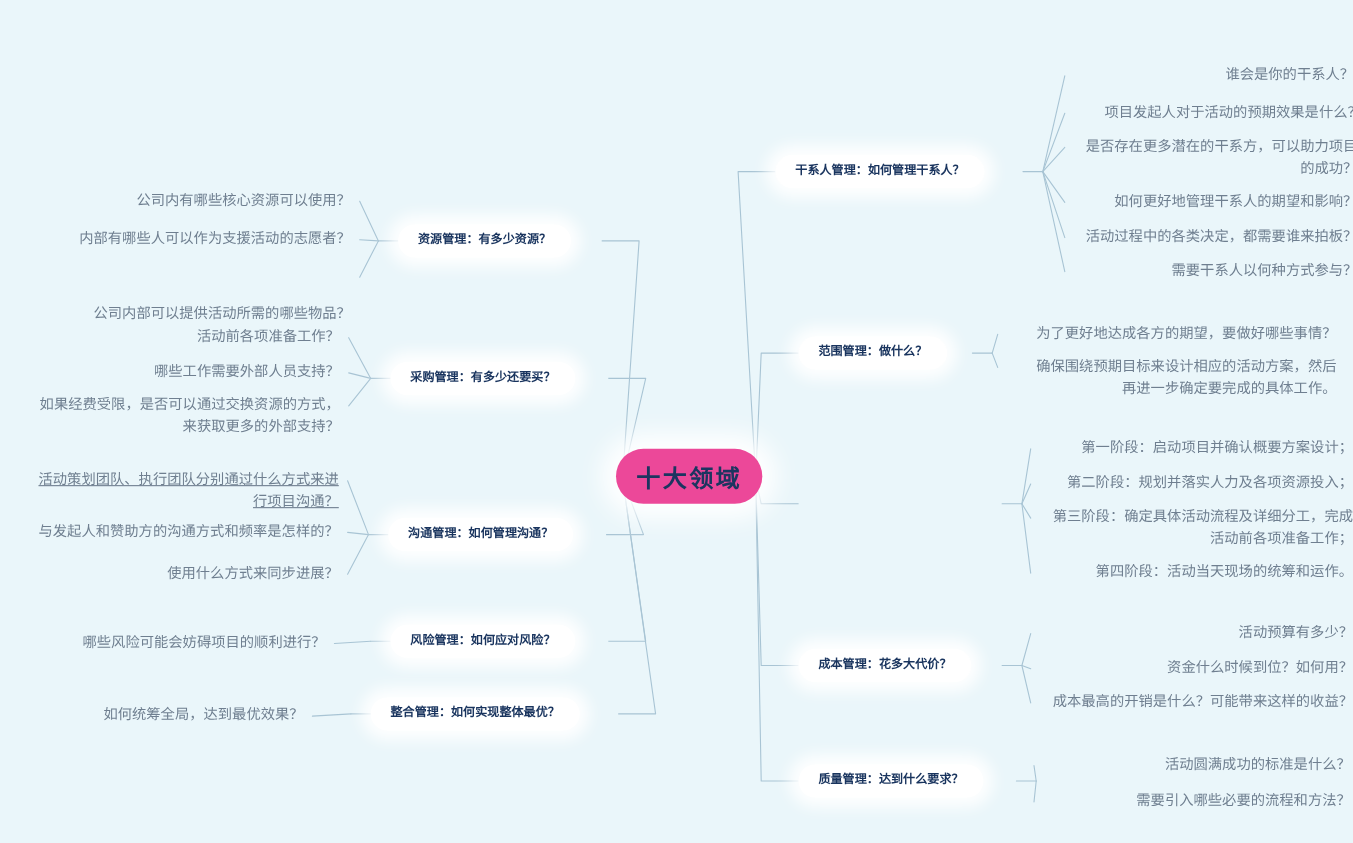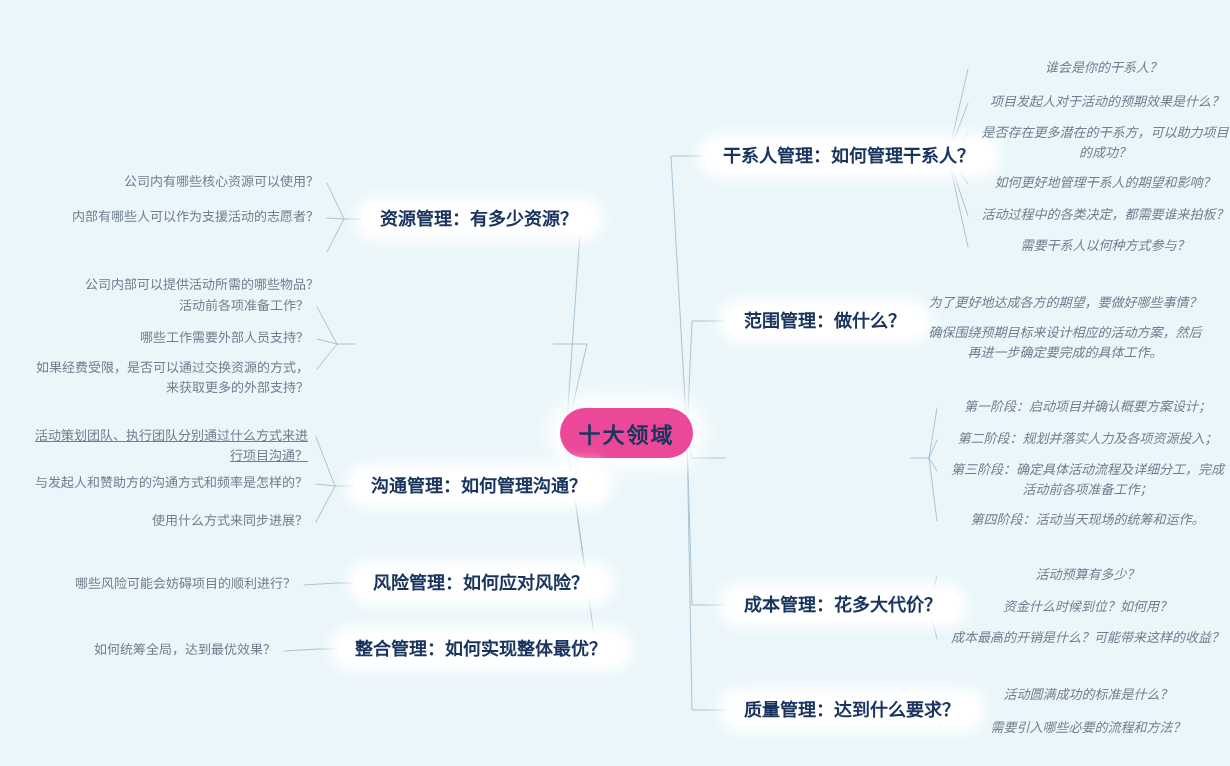--- a/index.html
+++ b/index.html
@@ -50,39 +50,39 @@
   }
 
   
   .branch {
     display: flex;
     align-items: center;
     justify-content: center;
     background: #ffffff;
     border-radius: 22px;
     color: #19345e;
-    font-size: 18px;
+    font-size: 11px;
     font-weight: 700;
     line-height: 1.25;
     white-space: nowrap;
     padding: 0 18px;
     height: 30px;
     box-shadow: 0 0 14px 9px rgba(255,255,255,0.92);
   }
 
   
   .leaf {
     position: absolute;
     z-index: 2;
     color: #6f7f90;
     font-size: 13px;
     line-height: 1.5;
     white-space: pre-line;
   }
-  .leaf.right { text-align: center; font-style: italic; }
+  .leaf.right { text-align: right; }
   .leaf.left  { text-align: right; }
 </style>
 </head>
 <body>
 
 <div id="mindmap">
   <svg id="edges" viewBox="0 0 1230 766" width="1230" height="766" xmlns="http://www.w3.org/2000/svg">
       <polyline points="687,435 671,156 705,156" fill="none" stroke="#a8c4d4" stroke-width="1" stroke-linejoin="round"></polyline>
       <line x1="930" y1="156" x2="948" y2="156" stroke="#a8c4d4" stroke-width="1" stroke-linecap="round"></line>
       <line x1="948" y1="156" x2="968" y2="69" stroke="#a8c4d4" stroke-width="1" stroke-linecap="round"></line>
@@ -174,20 +174,23 @@
   <div class="leaf right" style="left:948px; top:685px; width:280px;">活动圆满成功的标准是什么？</div>
   <div class="leaf right" style="left:948px; top:718px; width:280px;">需要引入哪些必要的流程和方法？</div>
 
   <div class="node branch" id="br-resource" style="left:362px; top:204px;">
     <span>资源管理：有多少资源？</span>
   </div>
   <div class="leaf left" style="left:20px; top:172px; width:299px;">公司内有哪些核心资源可以使用？</div>
   <div class="leaf left" style="left:20px; top:207px; width:299px;">内部有哪些人可以作为支援活动的志愿者？</div>
   <div class="leaf left" style="left:20px; top:243px; width:299px;margin-top:32px;">公司内部可以提供活动所需的哪些物品？</div>
 
+  <div class="node branch" id="br-procurement" style="left:355px; top:329px;">
+    <span>采购管理：有多少还要买？</span>
+  </div>
   <div class="leaf left" style="left:10px; top:296px; width:299px;">活动前各项准备工作？</div>
   <div class="leaf left" style="left:10px; top:328px; width:299px;">哪些工作需要外部人员支持？</div>
   <div class="leaf left" style="left:10px; top:358px; width:299px;">如果经费受限，是否可以通过交换资源的方式，
 来获取更多的外部支持？</div>
 
   <div class="node branch" id="br-communication" style="left:353px; top:471px;">
     <span>沟通管理：如何管理沟通？</span>
   </div>
   <div class="leaf left" style="left:8px; top:426px; width:300px;text-decoration:underline;">活动策划团队、执行团队分别通过什么方式来进
 行项目沟通？</div>

